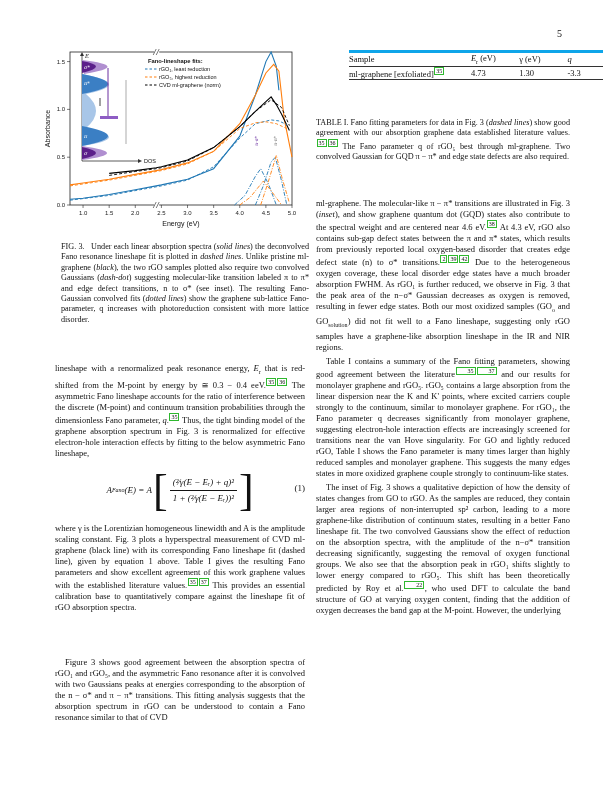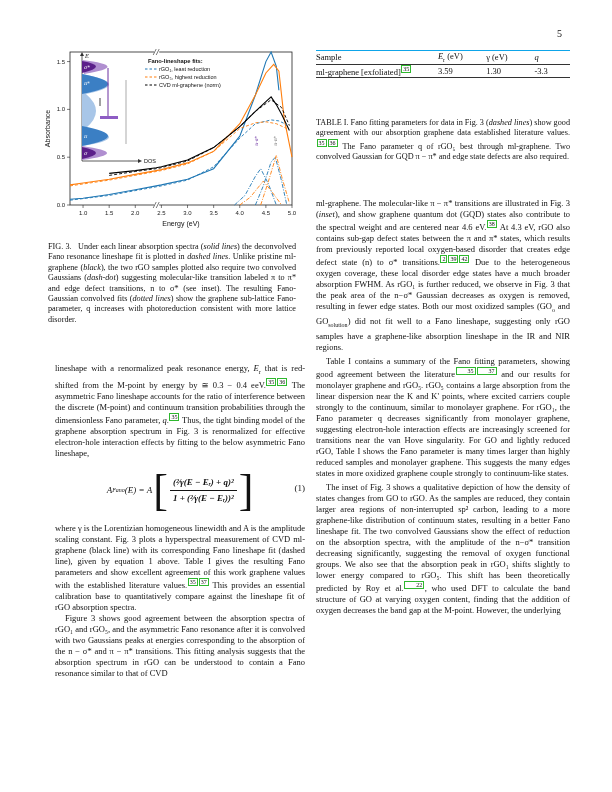--- a/index.html
+++ b/index.html
@@ -1,40 +1,40 @@
 <!DOCTYPE html>
 <html><head>
 <meta charset="utf-8">
 <style>
   html, body { margin: 0; padding: 0; background: #ffffff; }
   body { width: 612px; height: 792px; position: relative; overflow: hidden;
          font-family: "Liberation Serif", "DejaVu Serif", serif; color: #111; }
   .page-num { position: absolute; right: 50px; top: 28px; font-size: 10px; }
   .figure { position: absolute; left: 30px; top: 42px; width: 280px; height: 190px; }
   .figure svg { width: 280px; height: 190px; display: block; }
-  .caption { position: absolute; left: 48px; top: 242px; width: 248px; font-size: 8.2px;
+  .caption { position: absolute; left: 61px; top: 242px; width: 248px; font-size: 8.2px;
              line-height: 10.4px; text-align: justify; }
   .col { position: absolute; font-size: 8.5px; line-height: 11.05px; text-align: justify; }
   .col p { margin: 0; }
-  .col p.indent { text-indent: 10px; }
+  .col p.indent { text-indent: 10px; margin-top: 44px; }
   .col-left { left: 55px; top: 363px; width: 250px; }
   .col-right { left: 316px; top: 198px; width: 254px; }
   .cite { display: inline-block; border: 1px solid #2eb82e; font-size: 6px; line-height: 6px;
           padding: 0 1px; vertical-align: super; margin: 0 0.5px; }
   .table-wrap { position: absolute; left: 316px; top: 50px; width: 254px; }
   table.fano { width: 100%; border-collapse: collapse; font-size: 8.5px; }
   table.fano th { font-weight: normal; text-align: left; padding: 0 0 1px 0; border-bottom: 1px solid #333; }
   table.fano td { padding: 0; line-height: 10.4px; }
-  table.fano { border-top: 1px solid #0ea5e9; border-bottom: 1px solid #333; }
+  table.fano { border-top: 3px solid #0ea5e9; border-bottom: 1px solid #333; margin-left: 33px; }
   .tcap { position: absolute; left: 316px; top: 118px; width: 254px; font-size: 8.2px; line-height: 10.4px; text-align: justify; }
   .equation { display: flex; align-items: center; justify-content: center; position: relative; height: 60px; margin: 2px 0; }
   .eq-body { display: flex; align-items: center; font-style: italic; font-size: 9px; }
   .eq-num { position: absolute; right: 0; top: 22px; font-size: 9px; font-style: normal; }
   .bracket { font-size: 44px; font-style: normal; line-height: 44px; font-weight: 200; }
-  .frac { display: inline-flex; flex-direction: column; align-items: center; margin: 0 2px; font-weight: bold; }
+  .frac { display: inline-flex; flex-direction: column; align-items: center; margin: 0 2px; }
   .frac .num { border-bottom: 0.8px solid #111; padding: 0 3px 2px 3px; }
   .frac .den { padding-top: 2px; }
   sub, sup { font-size: 6px; }
   i { font-style: italic; }
 </style>
 </head>
 <body>
 
 <div class="page-num">5</div>
 
@@ -139,21 +139,21 @@
       <tr>
         <th style="width:48%">Sample</th>
         <th style="width:19%"><i>E</i><sub>r</sub> (eV)</th>
         <th style="width:19%">γ (eV)</th>
         <th><i>q</i></th>
       </tr>
     </thead>
     <tbody>
       <tr>
         <td><span>ml-graphene [exfoliated]</span><a class="cite">35</a></td>
-        <td>3.59</td>
+        <td>4.73</td>
         <td>1.30</td>
         <td>-3.3</td>
       </tr>
     </tbody>
   </table>
 </div>
 
 <div class="tcap">
   <span>TABLE I. Fano fitting parameters for data in Fig. 3 (</span><i>dashed lines</i><span>) show good agreement with our absorption graphene data established literature values.</span><a class="cite">35</a><a class="cite">36</a><span> The Fano parameter q of rGO₅ best through ml-graphene. Two convolved Gaussian for GQD π − π* and edge state defects are also required.</span>
 </div>

